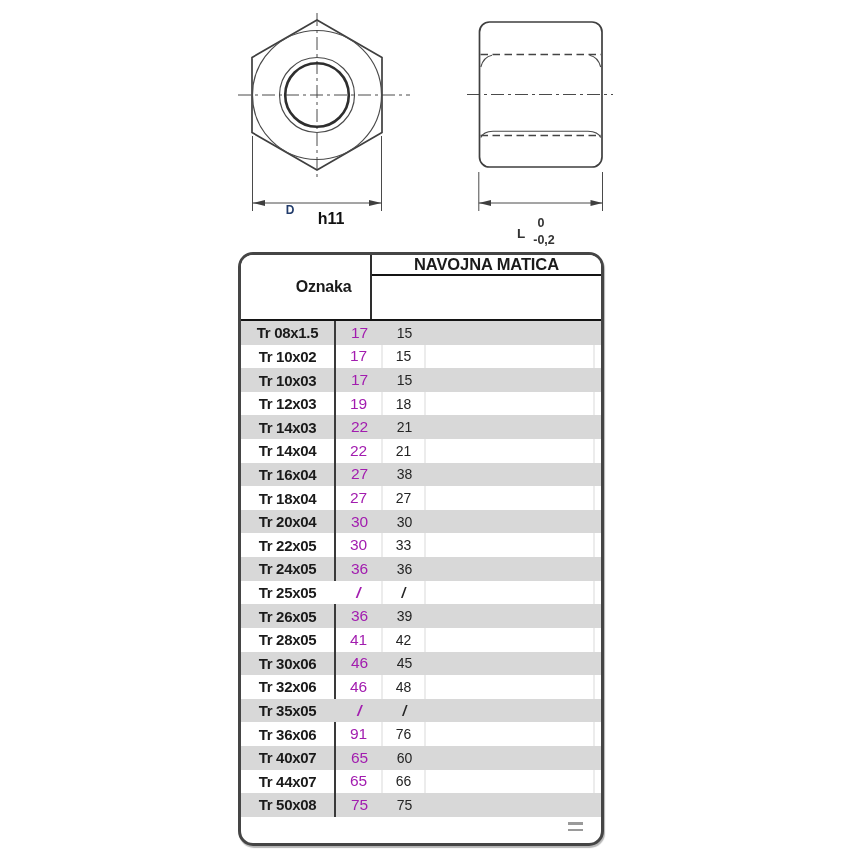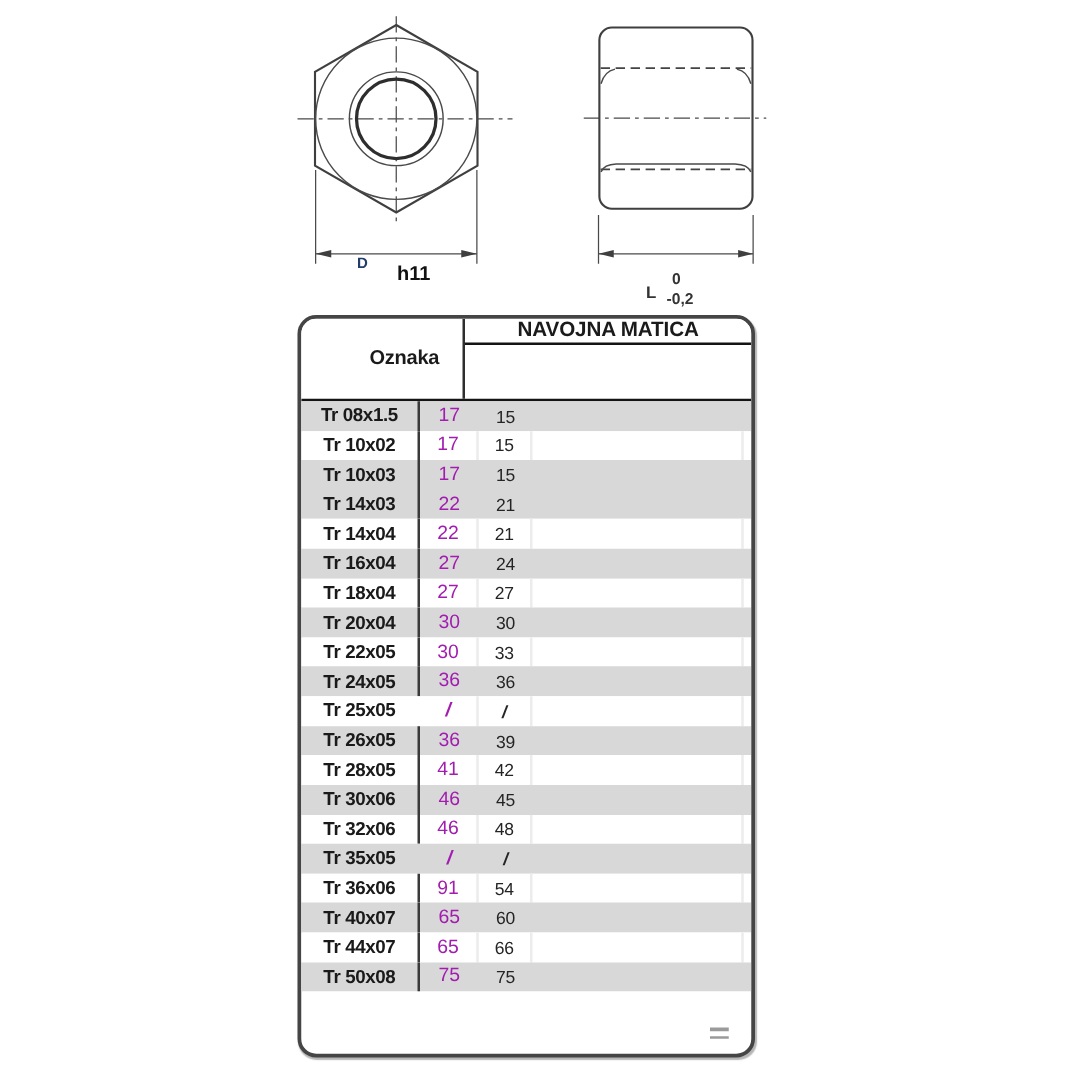--- a/index.html
+++ b/index.html
@@ -131,41 +131,49 @@
     <div class="edge"></div>
   </div>
       <div class="row gray">
     <div class="cell label">Tr 10x03</div>
     <div class="divider"></div>
     <div class="cell d">17</div>
     <div class="cell l">15</div>
     <div class="cell fill"></div>
     <div class="edge"></div>
   </div>
+      <div class="row white">
+    <div class="cell label">Tr 12x03</div>
+    <div class="divider"></div>
+    <div class="cell d">19</div>
+    <div class="cell l">18</div>
+    <div class="cell fill"></div>
+    <div class="edge"></div>
+  </div>
       <div class="row gray">
     <div class="cell label">Tr 14x03</div>
     <div class="divider"></div>
     <div class="cell d">22</div>
     <div class="cell l">21</div>
     <div class="cell fill"></div>
     <div class="edge"></div>
   </div>
       <div class="row white">
     <div class="cell label">Tr 14x04</div>
     <div class="divider"></div>
     <div class="cell d">22</div>
     <div class="cell l">21</div>
     <div class="cell fill"></div>
     <div class="edge"></div>
   </div>
       <div class="row gray">
     <div class="cell label">Tr 16x04</div>
     <div class="divider"></div>
     <div class="cell d">27</div>
-    <div class="cell l">24</div>
+    <div class="cell l">38</div>
     <div class="cell fill"></div>
     <div class="edge"></div>
   </div>
       <div class="row white">
     <div class="cell label">Tr 18x04</div>
     <div class="divider"></div>
     <div class="cell d">27</div>
     <div class="cell l">27</div>
     <div class="cell fill"></div>
     <div class="edge"></div>
@@ -239,21 +247,21 @@
     <div class="divider"></div>
     <div class="cell d slash">/</div>
     <div class="cell l slash">/</div>
     <div class="cell fill"></div>
     <div class="edge"></div>
   </div>
       <div class="row white">
     <div class="cell label">Tr 36x06</div>
     <div class="divider"></div>
     <div class="cell d">91</div>
-    <div class="cell l">54</div>
+    <div class="cell l">76</div>
     <div class="cell fill"></div>
     <div class="edge"></div>
   </div>
       <div class="row gray">
     <div class="cell label">Tr 40x07</div>
     <div class="divider"></div>
     <div class="cell d">65</div>
     <div class="cell l">60</div>
     <div class="cell fill"></div>
     <div class="edge"></div>

